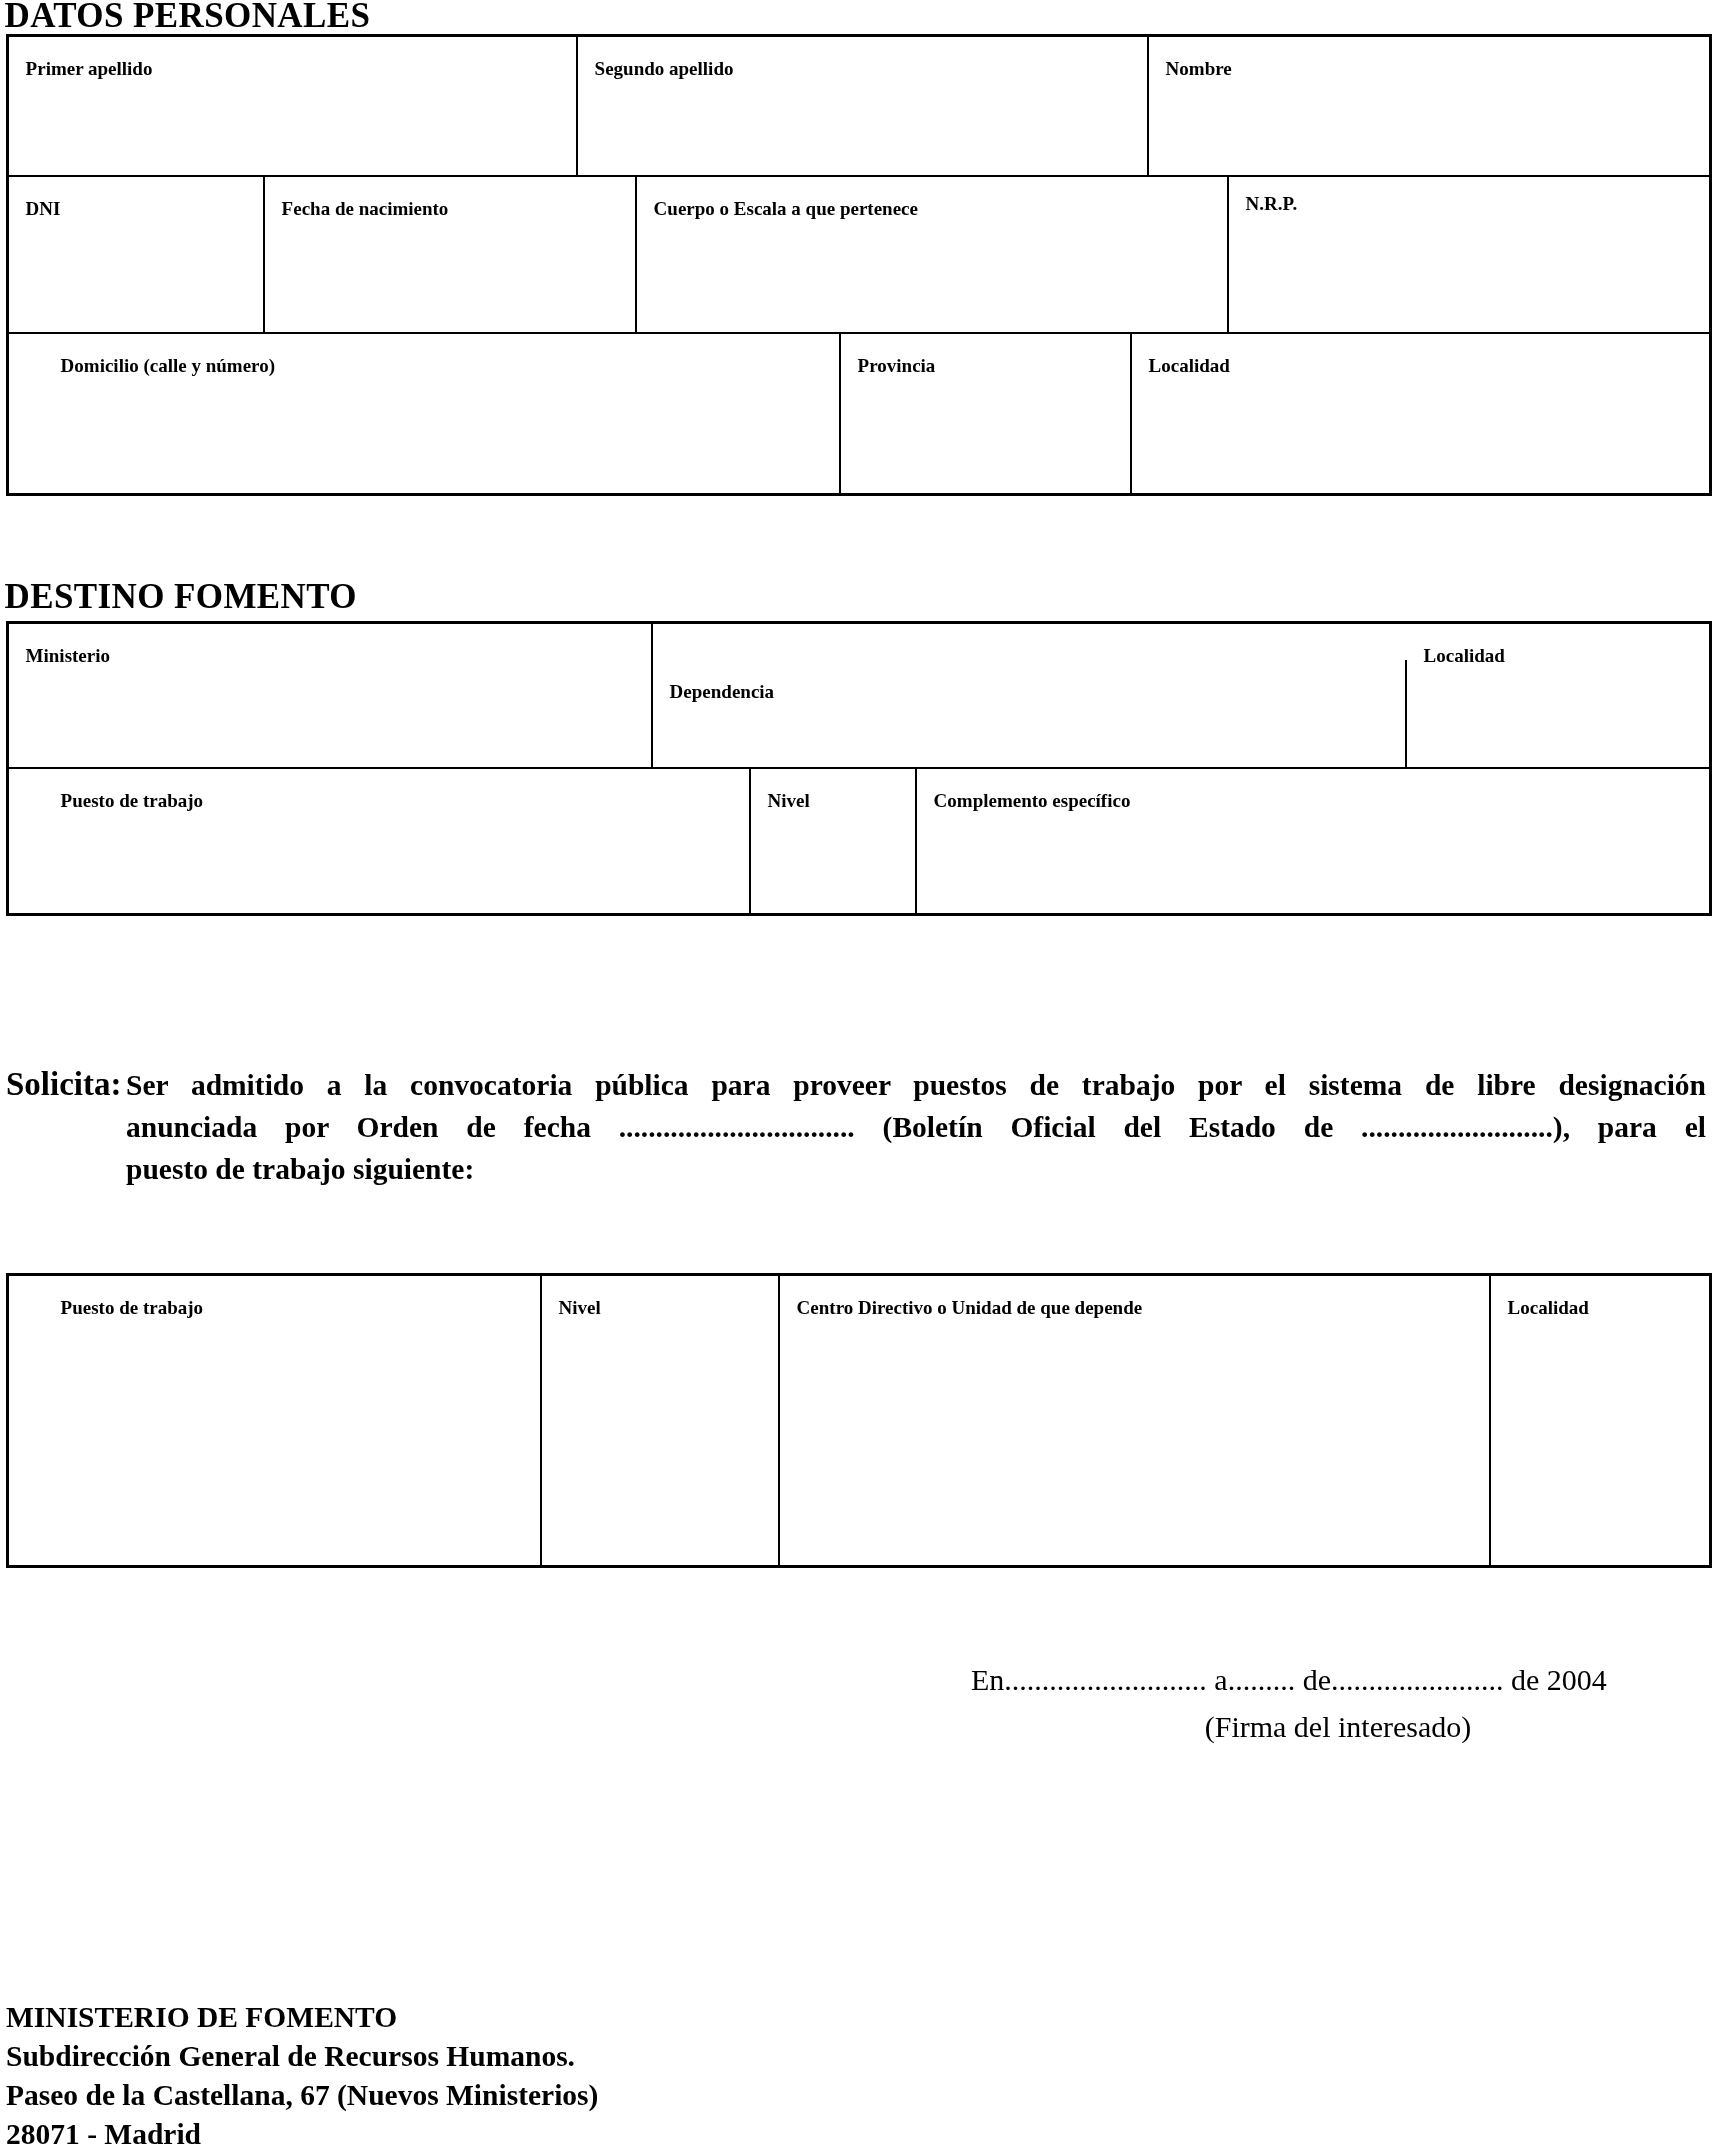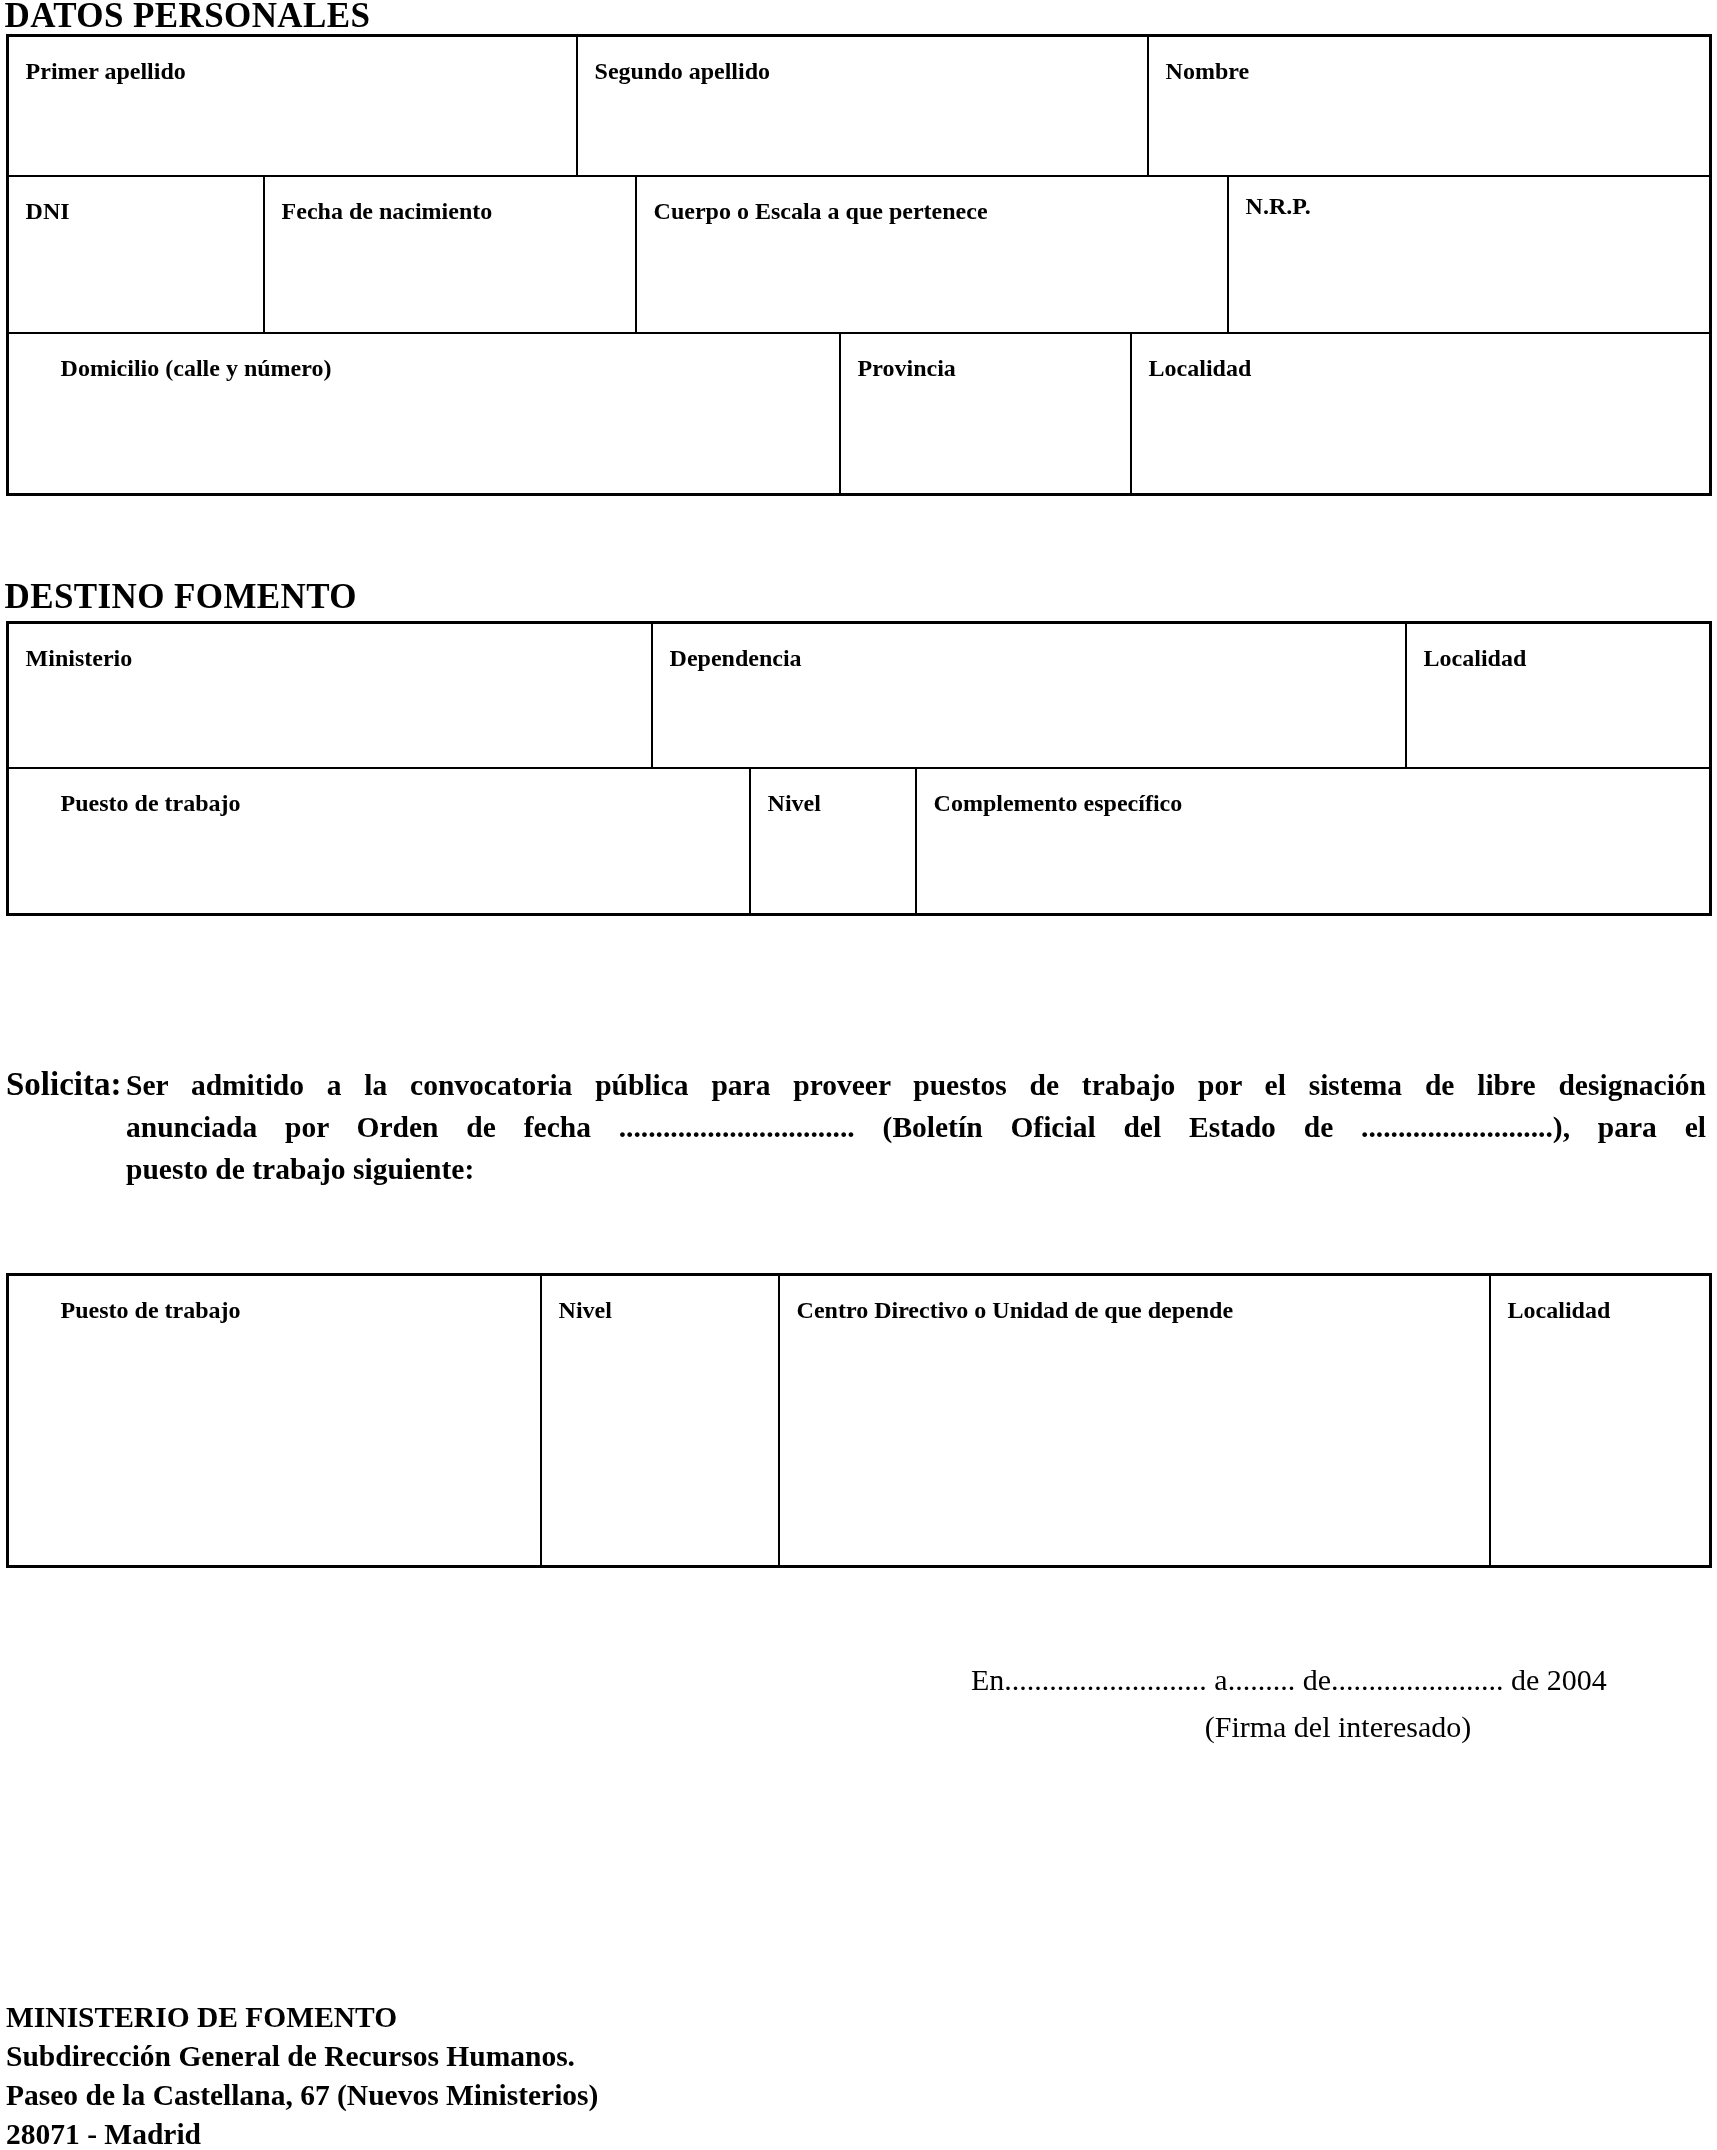--- a/index.html
+++ b/index.html
@@ -20,21 +20,21 @@
   }
   .row { display:flex; border-bottom:2.3px solid #000; box-sizing:border-box; }
   .row:last-child { border-bottom:none; flex:1;margin-left:35px; }
   .cell {
     border-right:2.3px solid #000; box-sizing:border-box;
     padding:21px 9px 0 16.6px; overflow:hidden;
   }
   .cell:last-child { border-right:none; }
   .cell.grow { flex:1; }
   .cell.top-label { padding-top:16px; }
-  .lbl { font-weight:bold; font-size:24px; white-space:nowrap; }
+  .lbl { font-weight:bold; font-size:19px; white-space:nowrap; }
 
   .solicita-label {
     position:absolute; left:6px; top:1066px;
     font-size:33px; font-weight:bold;
   }
   .solicita-text {
     position:absolute; left:126px; top:1064px; width:1580px;
     font-size:29.5px; font-weight:bold; line-height:42px;
   }
   .jl { text-align:justify; text-align-last:justify; white-space:nowrap; }
@@ -97,21 +97,21 @@
     </div>
   </div>
 
   <h2 class="sec-title" style="top:577px;">DESTINO FOMENTO</h2>
 
   <div class="tbl" style="top:621px; height:295px;">
     <div class="row" style="height:145px;">
       <div class="cell" style="flex:0 0 644px;">
         <span class="lbl">Ministerio</span>
       </div>
-      <div class="cell" style="flex:0 0 754px;">
+      <div class="cell" style="flex:0 0 754px;margin-top:36px;">
         <span class="lbl">Dependencia</span>
       </div>
       <div class="cell grow">
         <span class="lbl">Localidad</span>
       </div>
     </div>
     <div class="row">
       <div class="cell" style="flex:0 0 707px;">
         <span class="lbl">Puesto de trabajo</span>
       </div>

